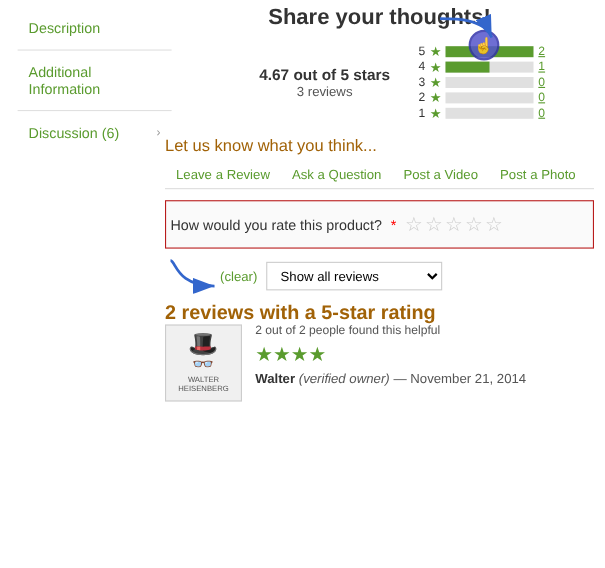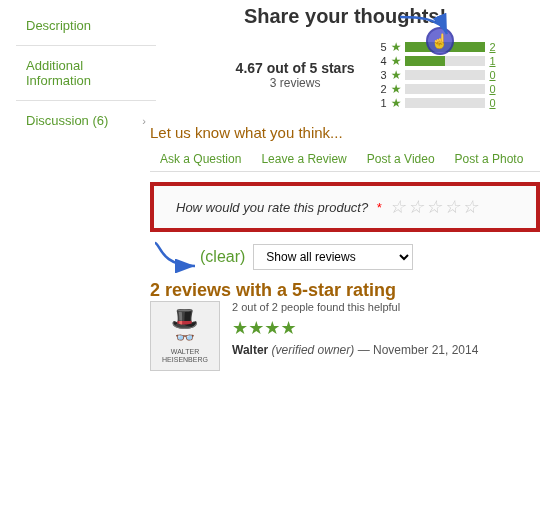--- a/index.html
+++ b/index.html
@@ -129,44 +129,43 @@
     .review-tab {
       padding: 5px 10px;
       font-size: 12px;
       color: #5a9b2e;
       cursor: pointer;
       text-decoration: none;
     }
 
     
     .review-form-box {
-      border: 4px solid #b91c1c;
-      padding: 10px 22px;
+      border: 1px solid #b91c1c;
+      padding: 10px 4px;
       background: #fafafa;
       margin-bottom: 12px;
-      font-style: italic;
     }
     .review-form-row {
       display: flex;
       align-items: center;
       gap: 8px;
       font-size: 13px;
     }
     .required-star { color: red; }
     .star-rating-empty {
       display: flex;
       gap: 2px;
     }
     .star-empty {
       color: #ccc;
       font-size: 18px;
     }
     .filter-clear {
       color: #5a9b2e;
-      font-size: 16px;
+      font-size: 12px;
       cursor: pointer;
     }
     .filter-select {
       border: 1px solid #ccc;
       padding: 4px 8px;
       font-size: 12px;
       background: #fff;
       cursor: pointer;
       appearance: auto;
       width: 160px;
@@ -340,22 +339,22 @@
     <div style="position:relative; margin-left:-95px; margin-top:-68px; pointer-events:none;">
       <div style="width:28px; height:28px; background:#5555cc; border-radius:50%; opacity:0.85; border:2px solid #3333aa; display:flex; align-items:center; justify-content:center;">
         <span style="color:white; font-size:14px;">☝</span>
       </div>
     </div>
   </div>
 
   <div class="let-us-know">Let us know what you think...</div>
 
   <div class="review-tabs">
+    <a class="review-tab">Leave a Review</a>
     <a class="review-tab">Ask a Question</a>
-    <a class="review-tab">Leave a Review</a>
     <a class="review-tab">Post a Video</a>
     <a class="review-tab">Post a Photo</a>
   </div>
 
   <div class="review-form-box">
     <div class="review-form-row">
       <span>How would you rate this product?</span>
       <span class="required-star">*</span>
       <div class="star-rating-empty">
         <span class="star-empty">☆</span>

